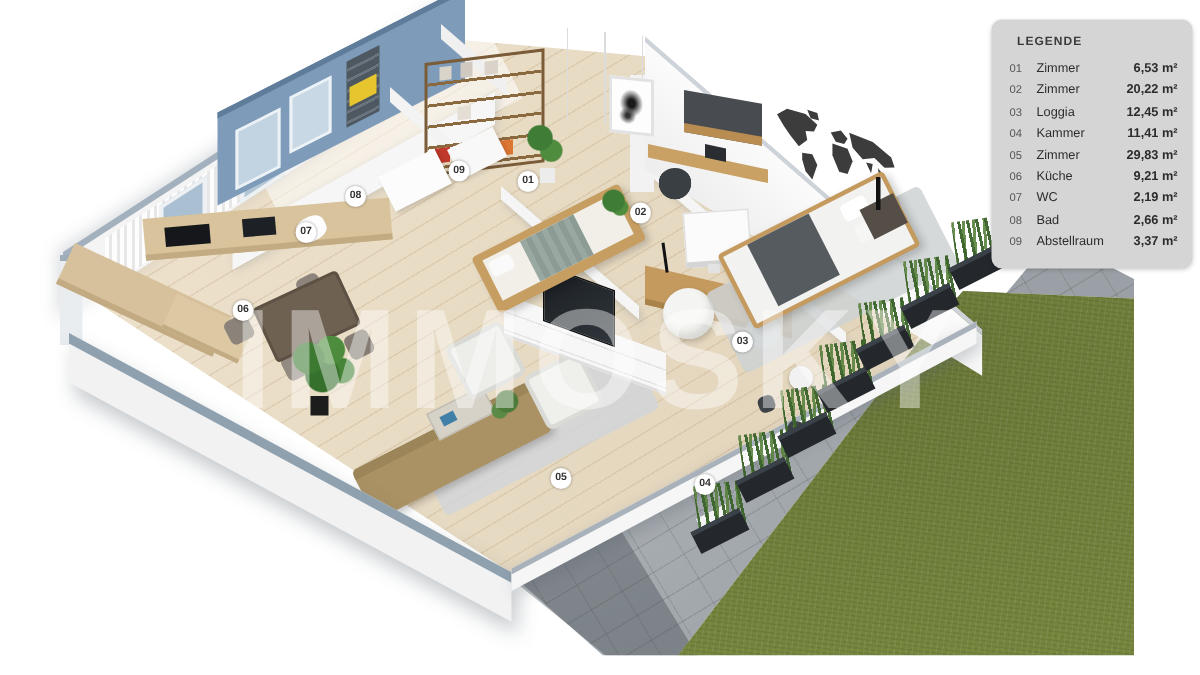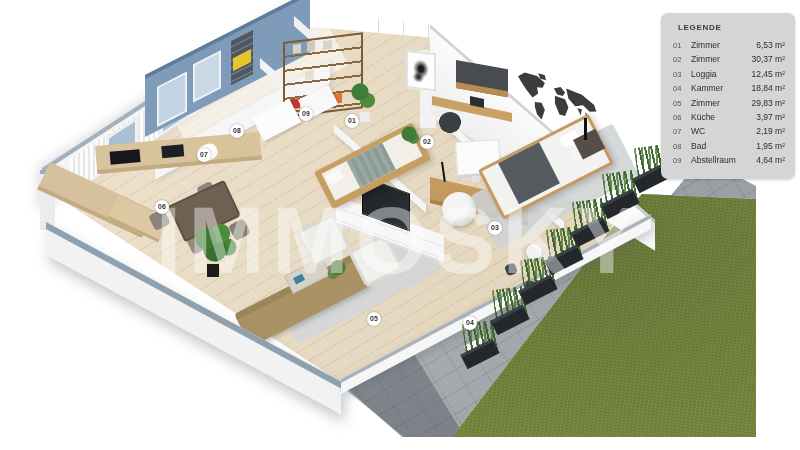--- a/index.html
+++ b/index.html
@@ -7,21 +7,21 @@
           font-family:"Liberation Sans",sans-serif;}
   .s{position:absolute;transform-origin:0 0;}
   
   #legend{position:absolute;left:661px;top:13px;width:134px;box-sizing:border-box;
           background:#d5d5d5;border-radius:7px;padding:10px 10px 9px 12px;
           box-shadow:0 1px 3px rgba(0,0,0,.18);z-index:60;}
   .legend-title{font-size:8px;font-weight:700;letter-spacing:.7px;color:#3a3a3a;margin:0 0 8px 5px;}
   .lrow{display:flex;align-items:baseline;height:14.4px;font-size:8.5px;color:#2c2c2c;}
   .lno{width:18px;font-size:7.5px;color:#555;}
   .lname{flex:1;}
-  .larea{text-align:right;white-space:nowrap;}
+  .larea{text-align:right;white-space:nowrap;font-weight:bold;}
   
   .marker{position:absolute;width:14px;height:14px;border-radius:50%;background:#fff;
           box-shadow:0 0 2px rgba(0,0,0,.4);font-size:7px;line-height:14px;text-align:center;
           color:#333;font-weight:700;transform:translate(-50%,-50%);z-index:55;}
   #watermark{position:absolute;left:110px;top:188px;width:580px;text-align:center;
              font-size:92px;font-weight:700;letter-spacing:7px;color:rgba(255,255,255,.42);
              z-index:50;pointer-events:none;transform:scaleY(1.03);}
   
   .planter{position:absolute;width:36px;height:42px;z-index:30;}
   .pgrass{position:absolute;left:2px;top:0;width:32px;height:30px;transform:rotate(-8deg);
@@ -298,60 +298,60 @@
     <div class="legend-rows">
     <div class="lrow">
       <span class="lno">01</span>
       <span class="lname">Zimmer</span>
       <span class="larea">6,53 m²</span>
     </div>
 
     <div class="lrow">
       <span class="lno">02</span>
       <span class="lname">Zimmer</span>
-      <span class="larea">30,37 m²</span>
+      <span class="larea">20,22 m²</span>
     </div>
 
     <div class="lrow">
       <span class="lno">03</span>
       <span class="lname">Loggia</span>
       <span class="larea">12,45 m²</span>
     </div>
 
     <div class="lrow">
       <span class="lno">04</span>
       <span class="lname">Kammer</span>
-      <span class="larea">18,84 m²</span>
+      <span class="larea">11,41 m²</span>
     </div>
 
     <div class="lrow">
       <span class="lno">05</span>
       <span class="lname">Zimmer</span>
       <span class="larea">29,83 m²</span>
     </div>
 
     <div class="lrow">
       <span class="lno">06</span>
       <span class="lname">Küche</span>
-      <span class="larea">3,97 m²</span>
+      <span class="larea">9,21 m²</span>
     </div>
 
     <div class="lrow">
       <span class="lno">07</span>
       <span class="lname">WC</span>
       <span class="larea">2,19 m²</span>
     </div>
 
     <div class="lrow">
       <span class="lno">08</span>
       <span class="lname">Bad</span>
-      <span class="larea">1,95 m²</span>
+      <span class="larea">2,66 m²</span>
     </div>
 
     <div class="lrow">
       <span class="lno">09</span>
       <span class="lname">Abstellraum</span>
-      <span class="larea">4,64 m²</span>
+      <span class="larea">3,37 m²</span>
     </div>
   </div>
   </div>
 
 </div>
 
 </body></html>

